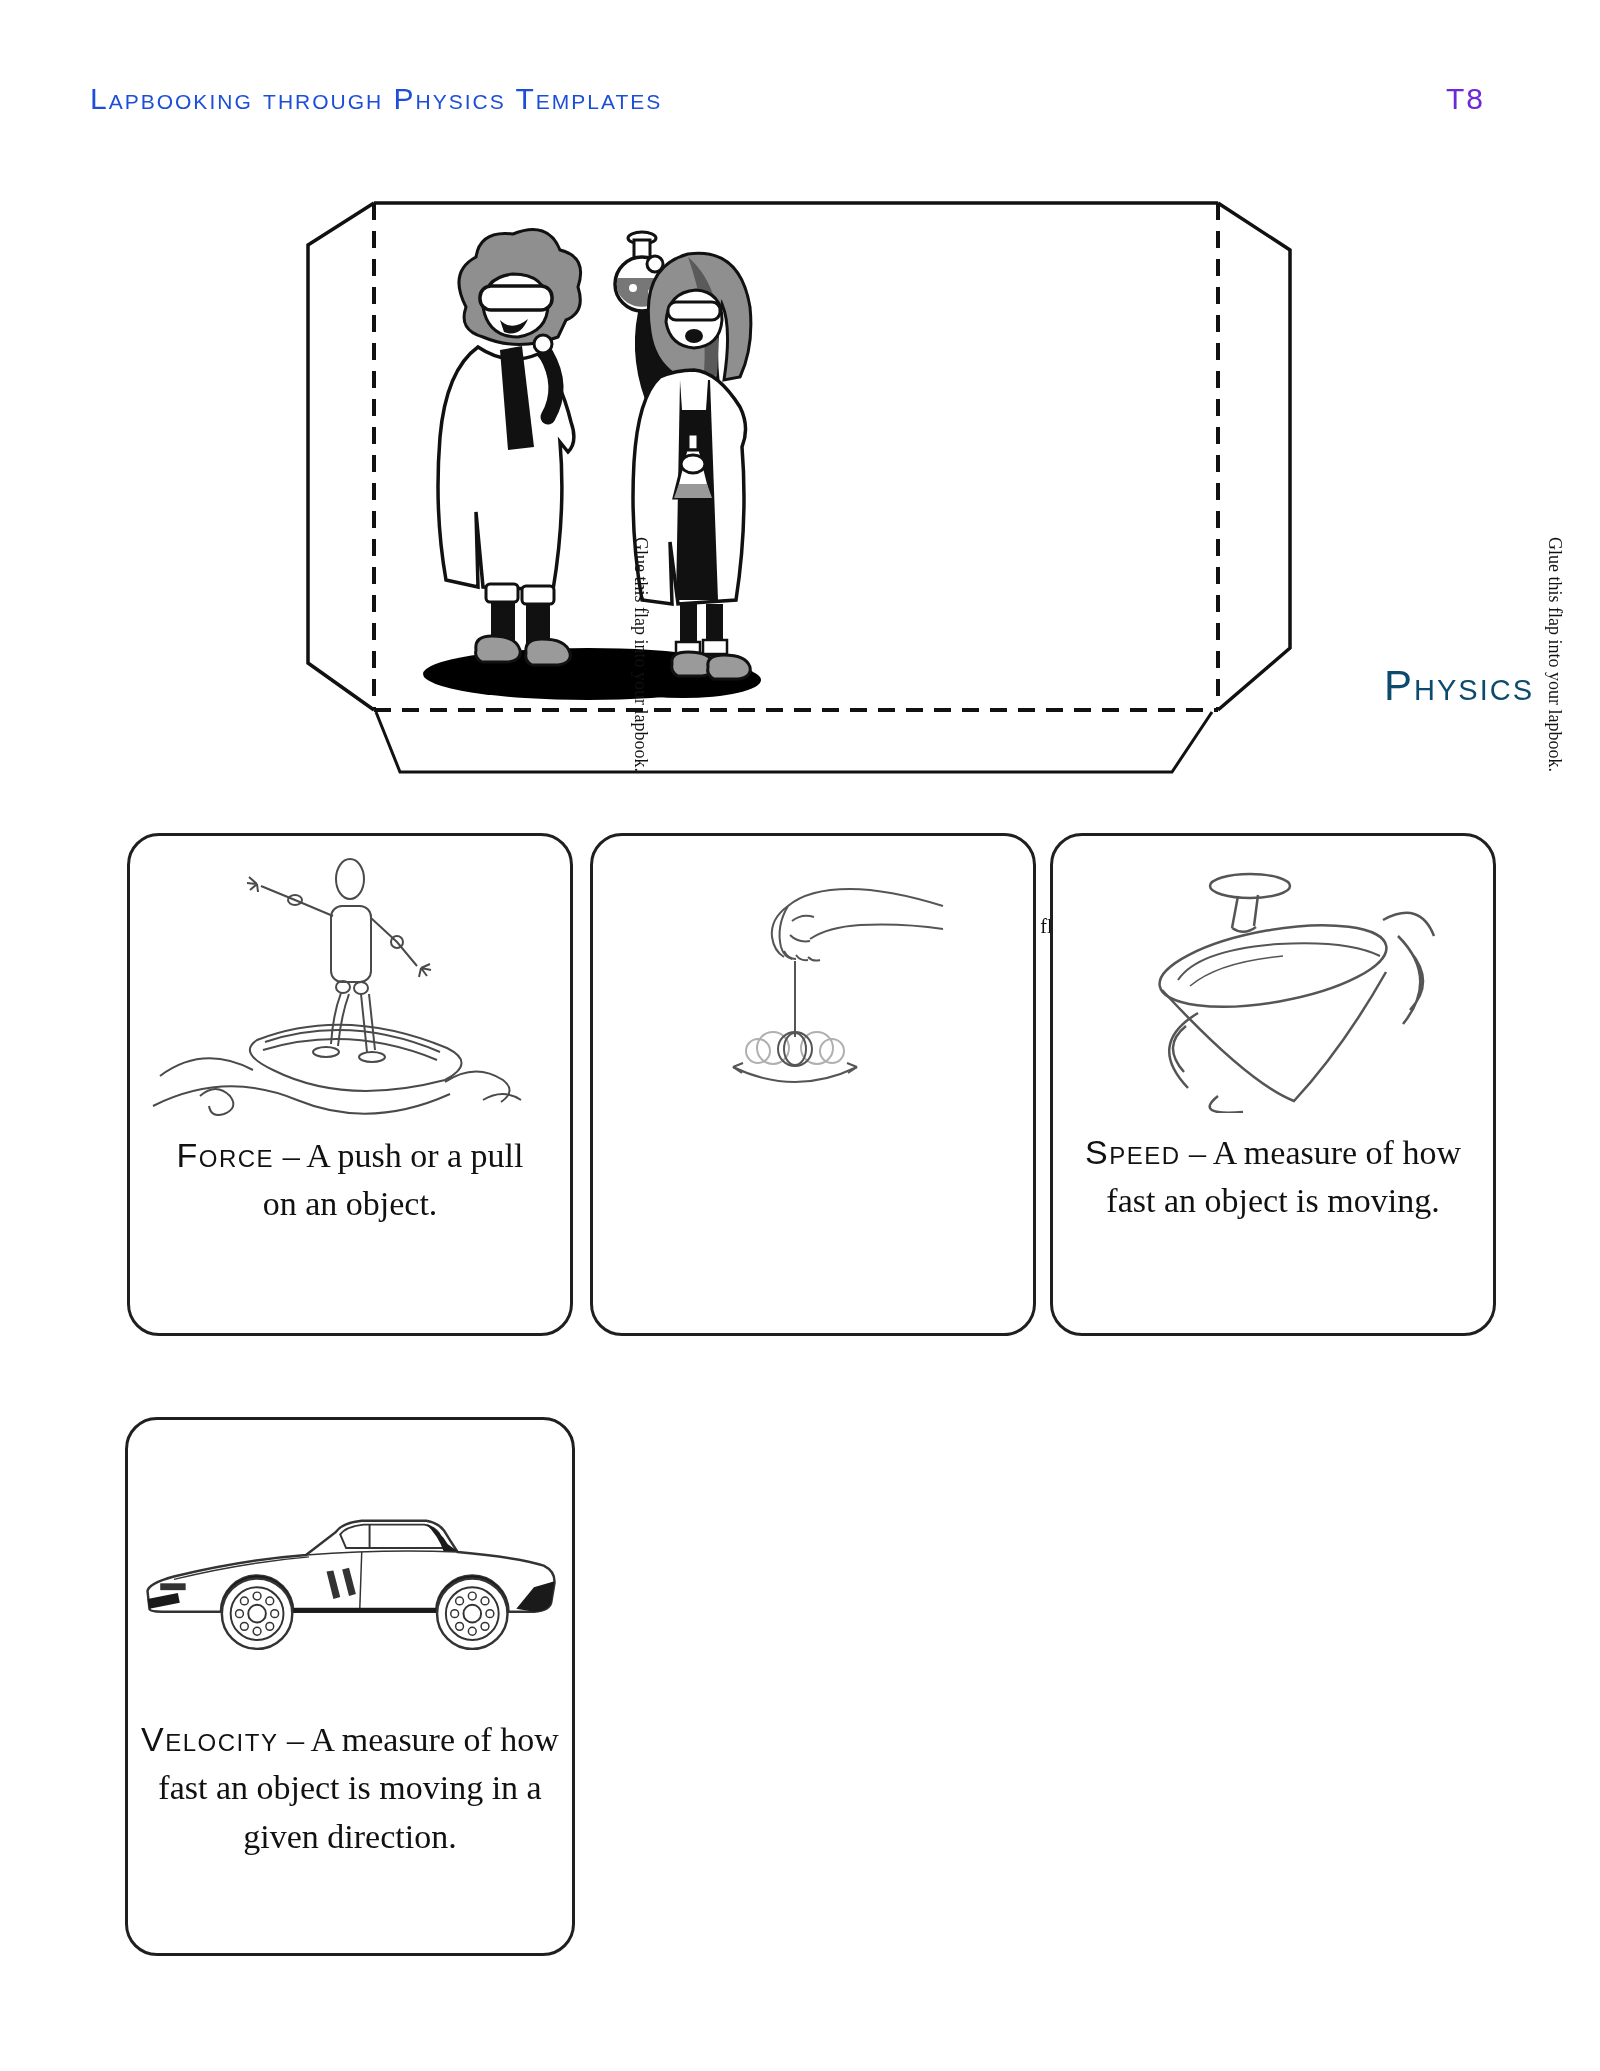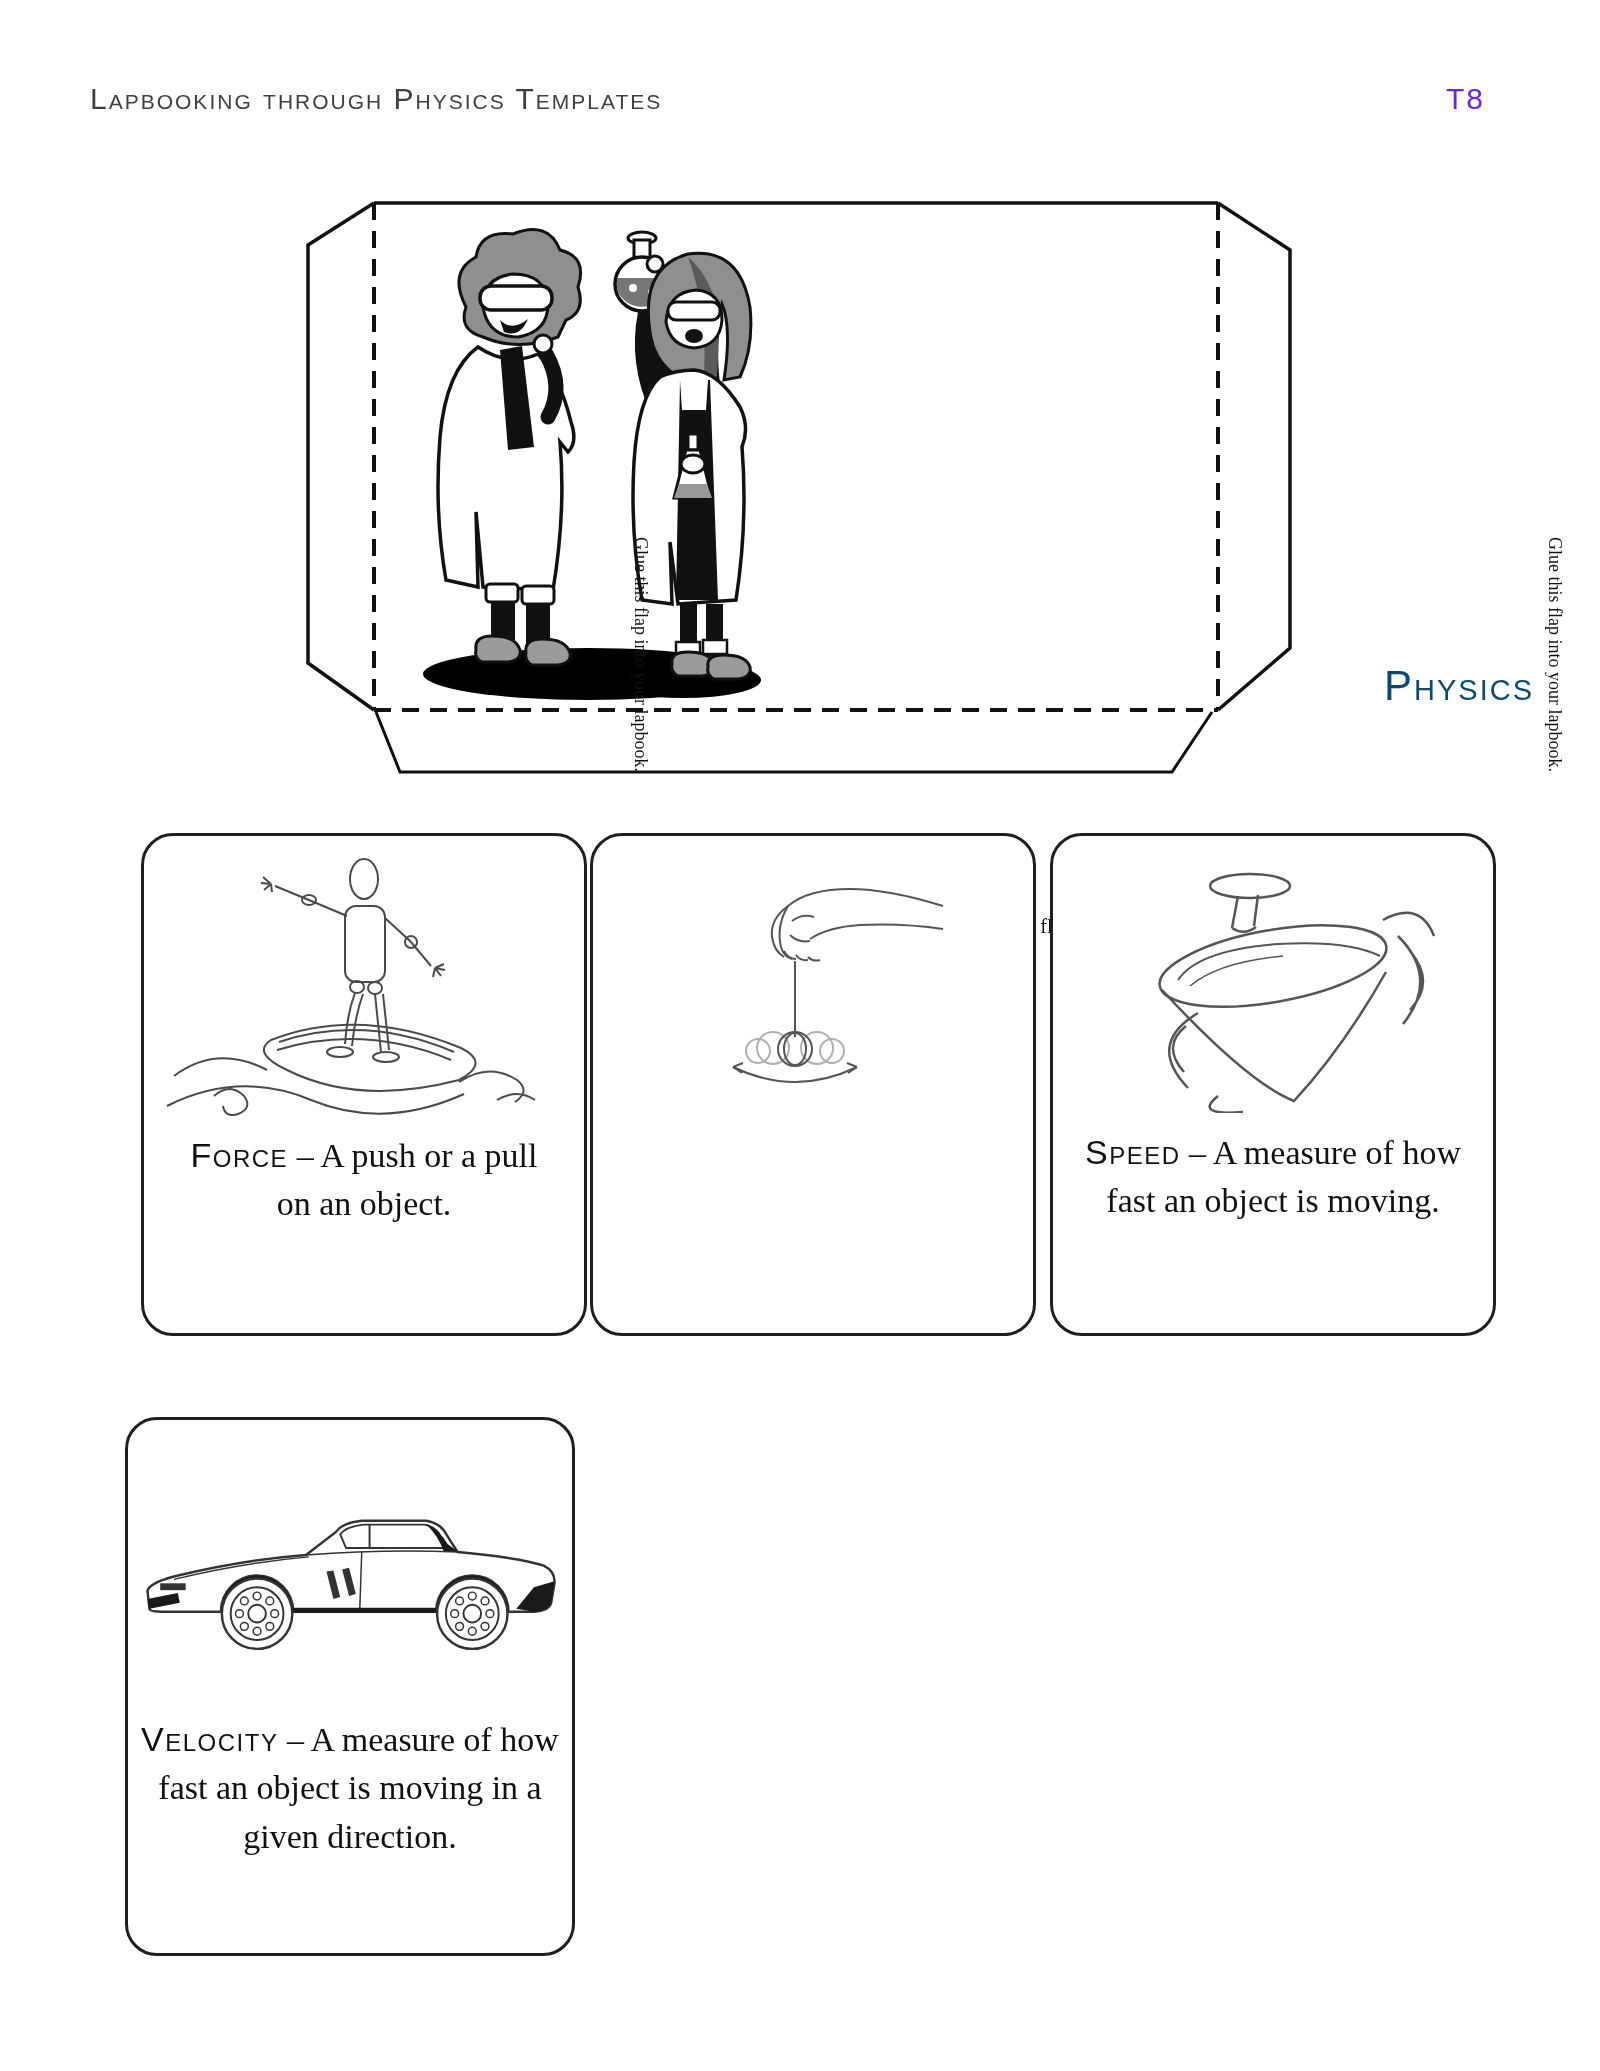--- a/index.html
+++ b/index.html
@@ -1,31 +1,31 @@
 <!DOCTYPE html>
 <html><head>
 <meta charset="utf-8">
 <style>
   html,body{margin:0;padding:0;background:#fff;}
   body{width:1600px;height:2071px;position:relative;font-family:"Liberation Serif",serif;color:#1a1a1a;}
   .smallcaps{font-family:"Liberation Sans",sans-serif;font-variant:small-caps;}
-  .header-title{position:absolute;left:90px;top:82px;font-size:30px;letter-spacing:2px;color:#404040;}
+  .header-title{position:absolute;left:90px;top:82px;font-size:30px;letter-spacing:2px;color:#1d4ed8;}
   .page-number{position:absolute;left:1446px;top:82px;font-size:30px;letter-spacing:2px;color:#6d28d9;}
   .envelope{position:absolute;left:300px;top:195px;width:1000px;height:590px;}
   .envelope-outline{position:absolute;left:0;top:0;}
   .flap-label-v{position:absolute;top:203px;height:512px;width:36px;writing-mode:vertical-rl;
     display:flex;align-items:center;justify-content:center;font-size:18px;color:#111;white-space:nowrap;}
   .flap-label-left{left:322px;}
   .flap-label-right{left:1236px;}
   .flap-label-bottom{position:absolute;left:374px;top:720px;width:838px;text-align:center;font-size:20px;color:#111;}
   .envelope-title{position:absolute;left:772px;top:448px;width:462px;text-align:right;
     font-size:42px;line-height:86px;letter-spacing:2px;color:#0c4a6e;}
   .scientists{position:absolute;left:388px;top:212px;width:410px;height:495px;}
   .card{position:absolute;background:#fff;border:3px solid #1f1f1f;border-radius:32px;}
-  .card-1{left:141px;top:833px;width:440px;height:497px;}
+  .card-1{left:127px;top:833px;width:440px;height:497px;}
   .card-2{left:590px;top:833px;width:440px;height:497px;}
   .card-3{left:1050px;top:833px;width:440px;height:497px;}
   .card-4{left:125px;top:1417px;width:444px;height:533px;}
   .card-illustration{position:absolute;}
   .card-text{position:absolute;left:0;right:0;text-align:center;font-size:34px;line-height:1.42;color:#111;}
   .card-text .inner{margin:0 auto;}
   .term{font-family:"Liberation Sans",sans-serif;font-variant:small-caps;letter-spacing:1.5px;}
   svg{display:block;}
 </style>
 </head>

